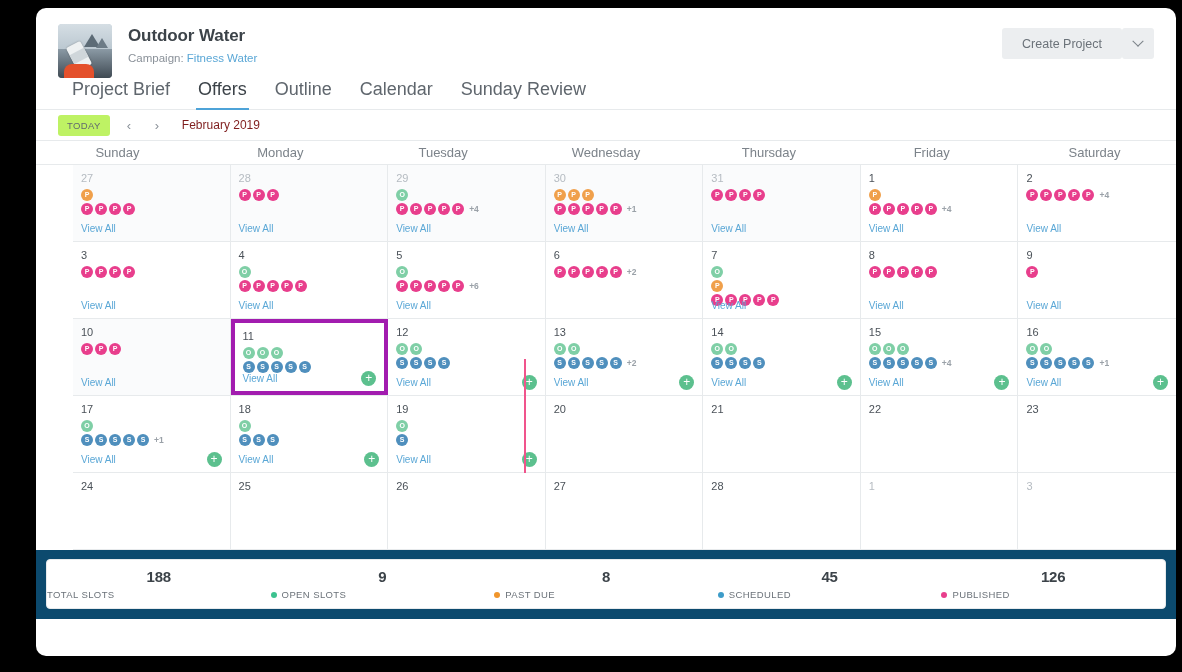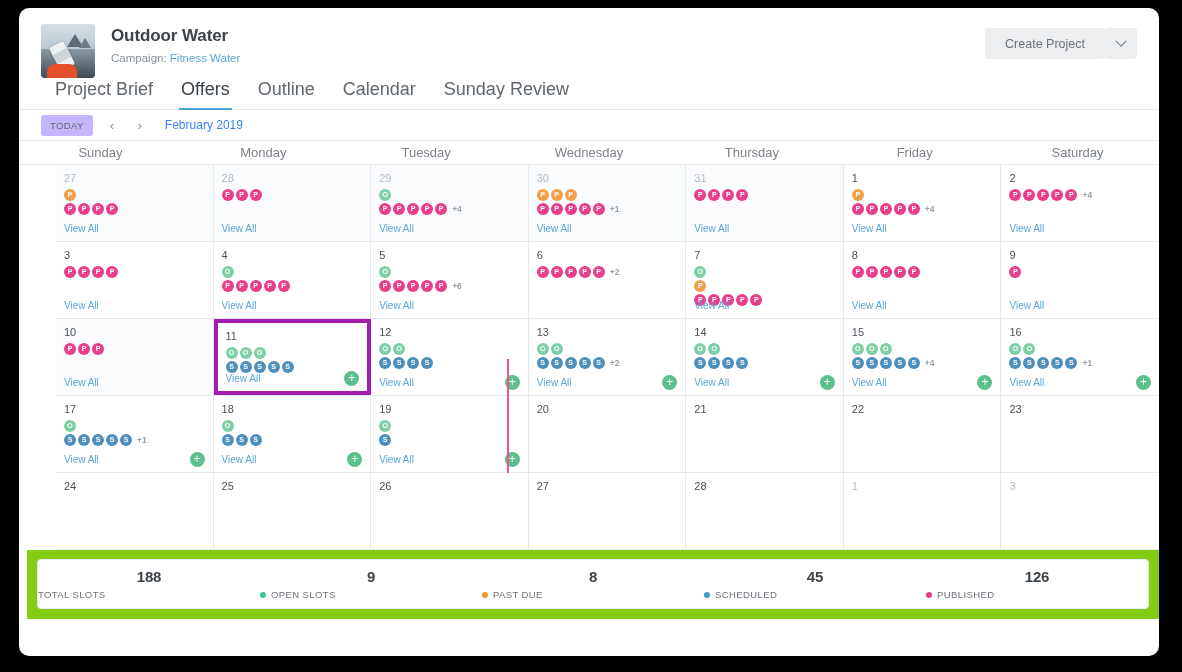--- a/index.html
+++ b/index.html
@@ -5,21 +5,21 @@
   * { box-sizing: border-box; }
   html, body {
     margin: 0; padding: 0;
     width: 1182px; height: 672px;
     background: #000000;
     font-family: "Liberation Sans", sans-serif;
     overflow: hidden;
   }
   .app-window {
     position: absolute;
-    left: 19px; top: 8px;
+    left: 36px; top: 8px;
     width: 1140px; height: 648px;
     background: #ffffff;
     border-radius: 10px;
     overflow: hidden;
     box-shadow: 0 2px 12px rgba(0,0,0,0.25);
   }
 
   
   .hdr {
     height: 71px;
@@ -83,29 +83,29 @@
 
   
   .toolbar {
     height: 31px;
     display: flex; align-items: center;
     padding: 0 22px;
     border-bottom: 1px solid #e7eaec;
     gap: 6px;
   }
   .today-btn {
-    background:#c4b5fd; border:none; border-radius:3px;
+    background:#bef264; border:none; border-radius:3px;
     font-size: 9.5px; letter-spacing: .4px; color:#62696f;
     padding: 5px 9px; cursor:pointer; font-family:"Liberation Sans",sans-serif;
   }
   .nav-arrow {
     width: 18px; height: 18px; display:flex; align-items:center; justify-content:center;
     cursor:pointer; color:#8a9199; font-size: 13px; margin-left: 4px;
   }
-  .month-label { font-size: 12px; color:#3b82f6; margin-left: 10px; }
+  .month-label { font-size: 12px; color:#7f1d1d; margin-left: 10px; }
 
   
   .dow-row {
     display: grid; grid-template-columns: repeat(7, 1fr);
     height: 24px; align-items:center;
     border-bottom: 1px solid #e7eaec;
   }
   .dow { text-align:center; font-size: 13px; color:#7c838a; }
 
   .weeks { position: relative; padding-left: 37px; }
@@ -152,21 +152,21 @@
     position:absolute; right: 8px; bottom: 5px;
     width: 15px; height: 15px; border-radius:50%;
     background: #5cc08e; color:#fff; font-size: 12px; line-height: 14px;
     text-align:center; cursor:pointer; font-weight: 500;
   }
   .today-line {
     position:absolute; width: 2px; background:#f0548c; z-index: 4;
   }
 
   
-  .stats-wrap { padding: 9px 10px 10px 10px; background:#84cc16;margin-left:8px; }
+  .stats-wrap { padding: 9px 10px 10px 10px; background:#0c4a6e; }
   .stats {
     background:#fff; border-radius: 4px; height: 50px;
     display:grid; grid-template-columns: repeat(5,1fr);
     align-items:center; border:1px solid #e7eaec;
   }
   .stat { text-align:center; }
   .stat-num { font-size: 15px; color:#3c4349; font-weight:700; letter-spacing:-.2px;}
   .stat-lbl {
     font-size: 9.5px; color:#6b7279; letter-spacing:.4px;
     margin-top: 4px; display:flex; align-items:center; justify-content:flex-start; gap:5px;

